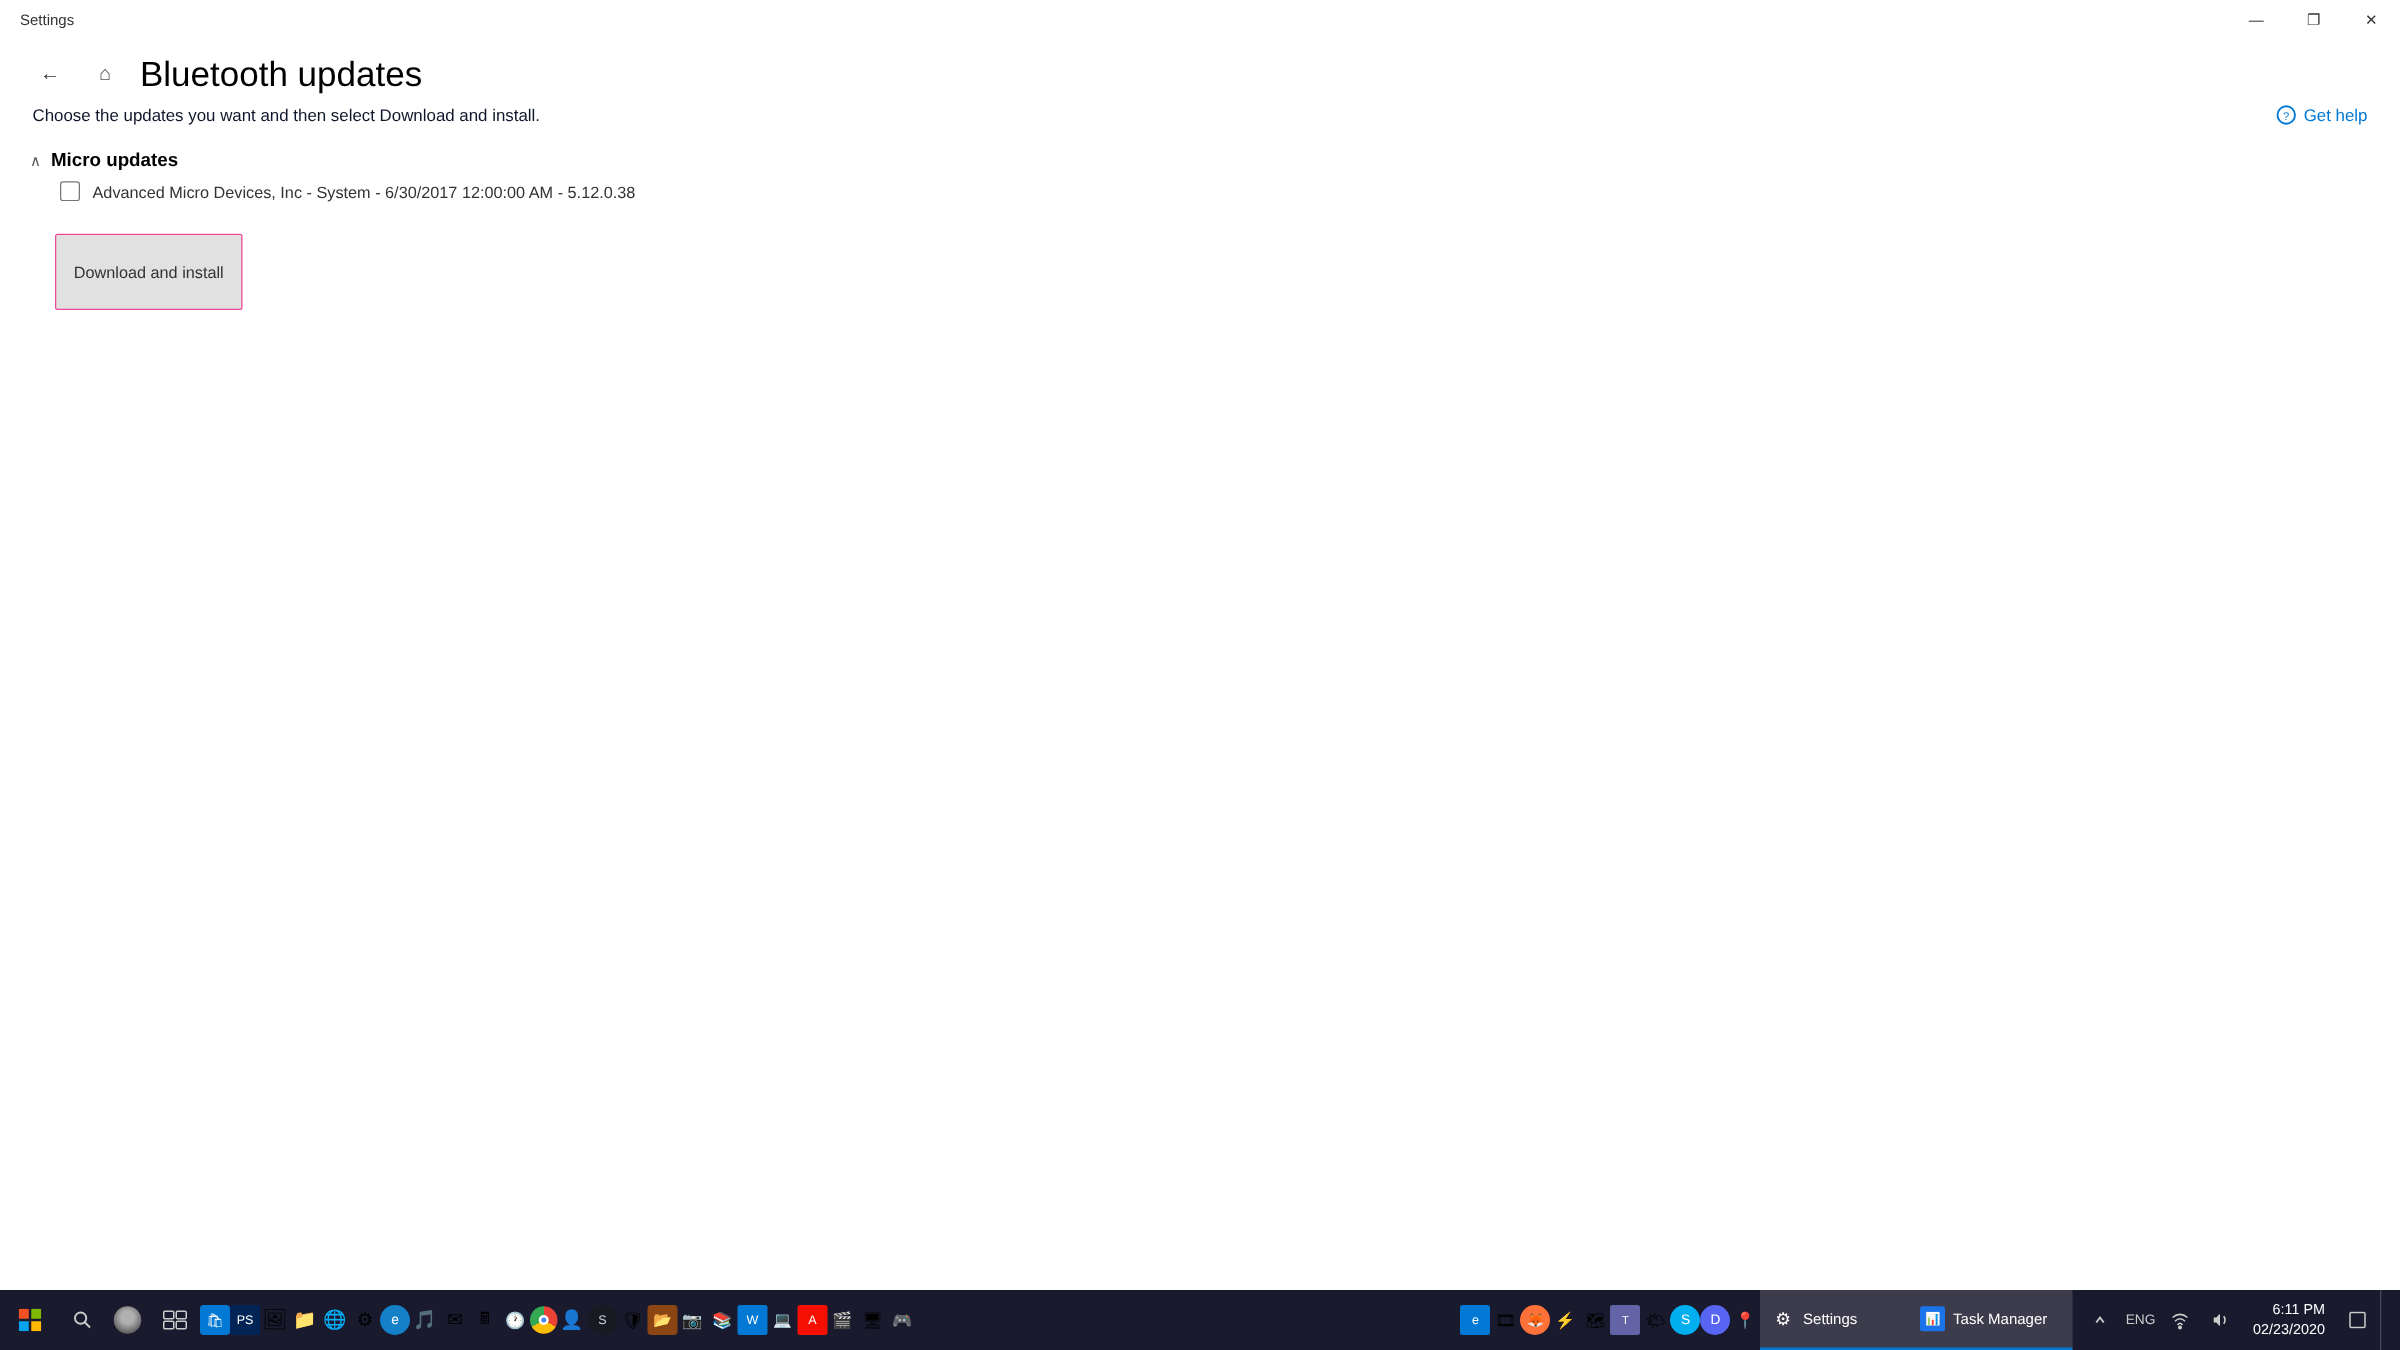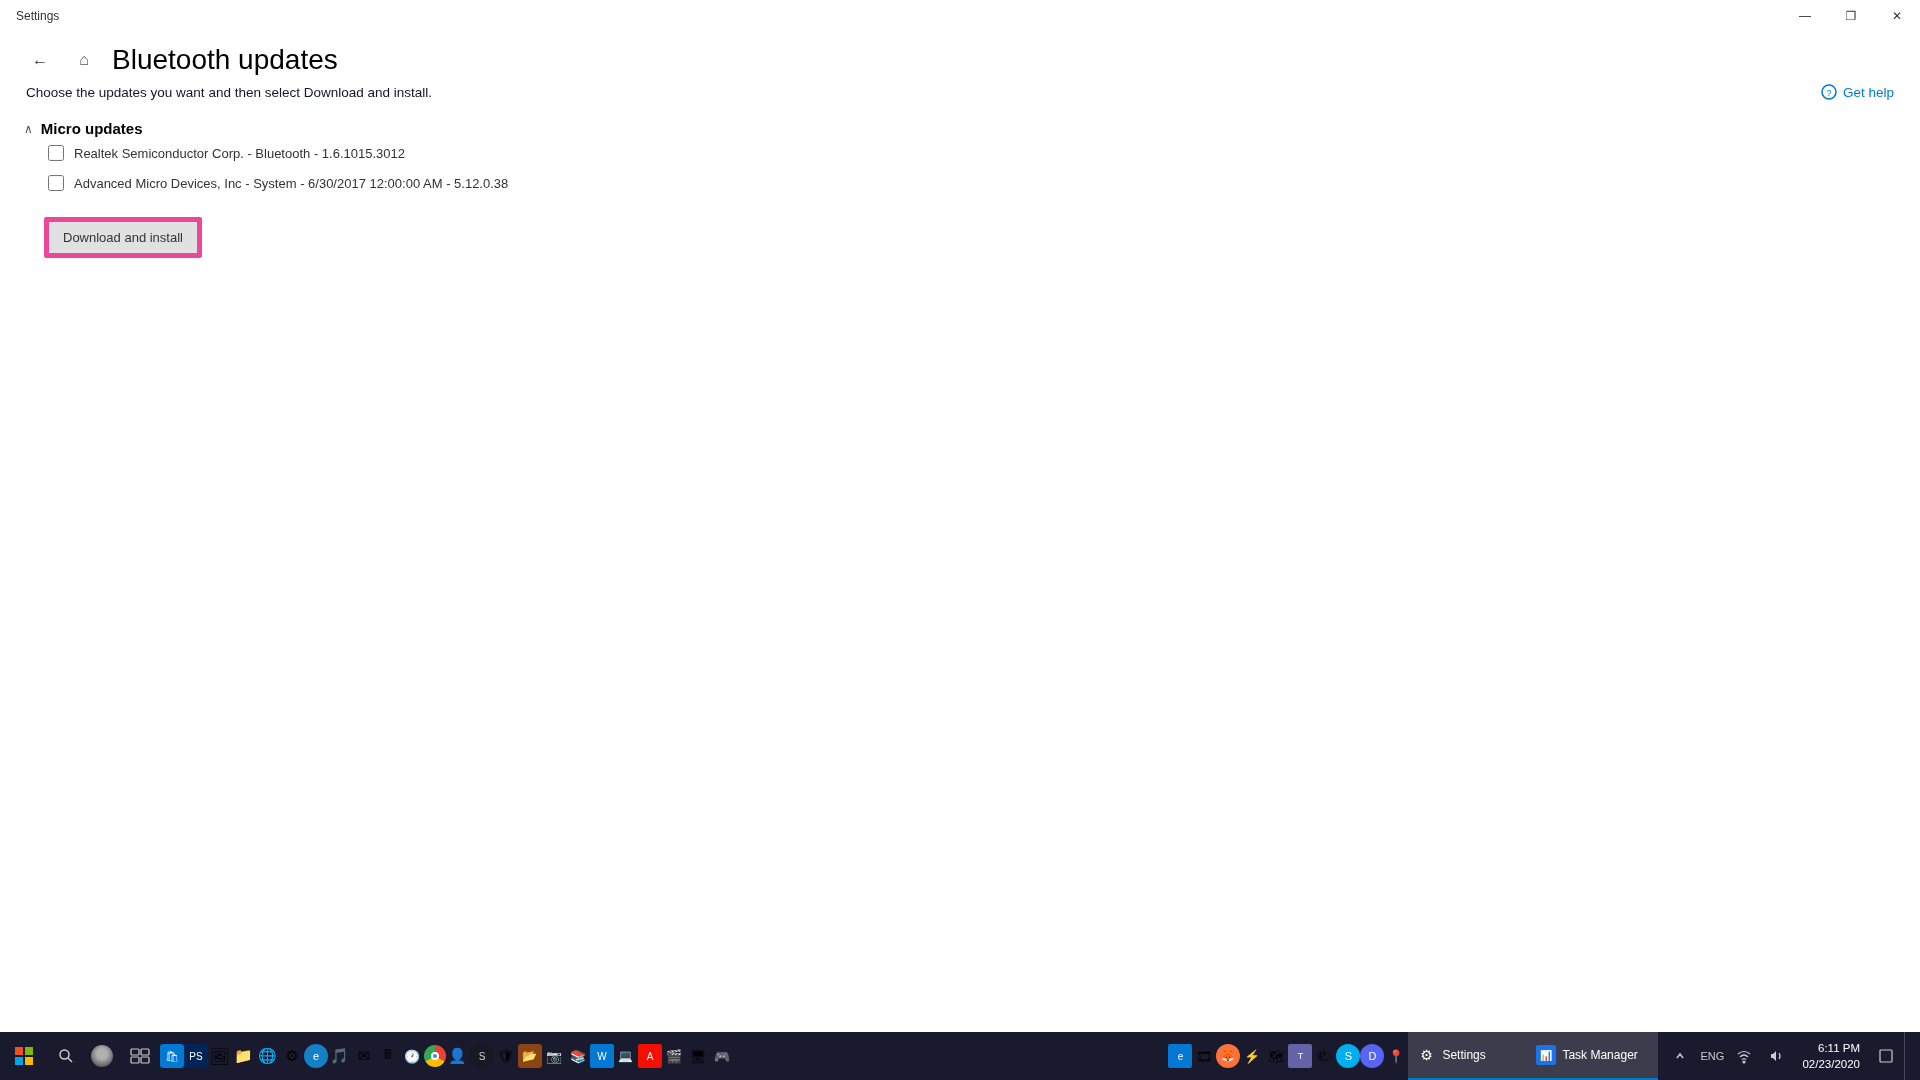--- a/index.html
+++ b/index.html
@@ -146,23 +146,23 @@
       accent-color: #0078d4;
       flex-shrink: 0;
     }
     .driver-label {
       font-size: 13px;
       color: #333;
     }
 
     .download-btn {
       margin-top: 8px;
-      padding: 8px 14px;
+      padding: 22px 14px;
       background: #e1e1e1;
-      border: 5px solid #ec4899;
+      border: 1px solid #ec4899;
       font-size: 13px;
       color: #333;
       cursor: pointer;
       border-radius: 2px;
     }
 
     
     .taskbar {
       position: absolute;
       bottom: 0;
@@ -345,24 +345,20 @@
 
   <div>
     <div class="section-header">
       <span class="chevron-icon">∧</span>
       <span class="section-title">Micro updates</span>
     </div>
 
     <div style="margin-left: 20px;">
 
       
-      <div class="driver-item">
-        <input type="checkbox" id="driver1" style="">
-        <label for="driver1" class="driver-label">Realtek Semiconductor Corp. - Bluetooth - 1.6.1015.3012</label>
-      </div>
 
       
       <div class="driver-item">
         <input type="checkbox" id="driver2" style="">
         <label for="driver2" class="driver-label">Advanced Micro Devices, Inc - System - 6/30/2017 12:00:00 AM - 5.12.0.38</label>
       </div>
 
       
       <button class="download-btn" style="margin-top:12px;">Download and install</button>
     </div>

